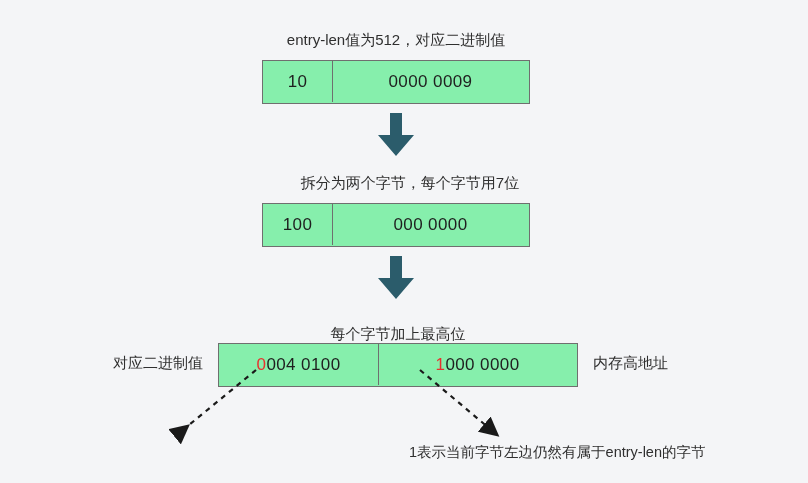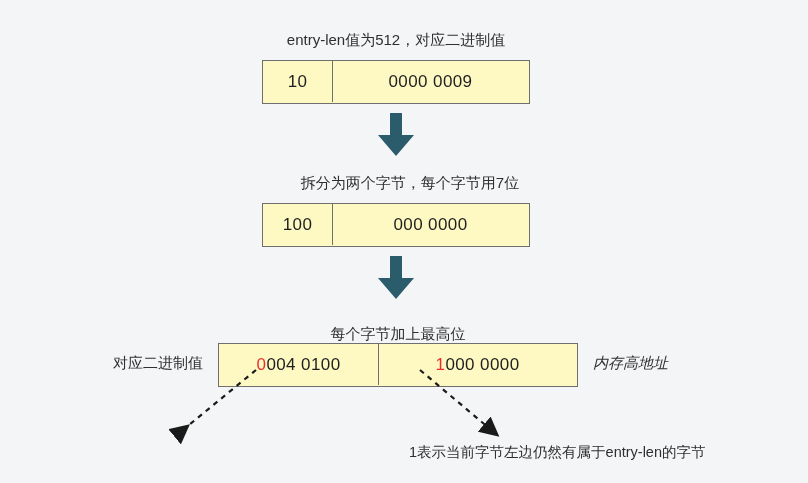--- a/index.html
+++ b/index.html
@@ -41,21 +41,21 @@
     font-size: 14.5px;
     line-height: 20px;
     color: #2f2f2f;
     white-space: nowrap;
   }
 
   
   .byte-row {
     position: absolute;
     display: flex;
-    background: #fef9c3;
+    background: #86efac;
     border: 1.5px solid #6f6f6f;
     box-sizing: border-box;
   }
   .cell {
     display: flex;
     align-items: center;
     justify-content: center;
     font-size: 17px;
     color: #1f1f1f;
     letter-spacing: 0.4px;
@@ -124,21 +124,21 @@
     <div class="cell divider-right" style="width:160px; height:41px;">
       <span class="flag-bit">0</span>
         <span>004 0100</span>
     </div>
     <div class="cell" style="width:197px; height:41px;">
       <span class="flag-bit">1</span>
         <span>000 0000</span>
     </div>
   </div>
 
-  <div class="side-label" style="left:593px; top:353px;font-style:italic;">内存高地址</div>
+  <div class="side-label" style="left:593px; top:353px;">内存高地址</div>
 
   <svg class="pointer-layer" viewBox="0 0 808 483" xmlns="http://www.w3.org/2000/svg">
     <defs>
       <marker id="arrowhead-l" markerWidth="9" markerHeight="9" refX="7" refY="4.5" orient="auto" markerUnits="strokeWidth">
         <path d="M9,0 L9,9 L0,4.5 z" fill="#1a1a1a"></path>
       </marker>
       <marker id="arrowhead-r" markerWidth="9" markerHeight="9" refX="7" refY="4.5" orient="auto" markerUnits="strokeWidth">
         <path d="M0,0 L9,4.5 L0,9 z" fill="#1a1a1a"></path>
       </marker>
     </defs>

